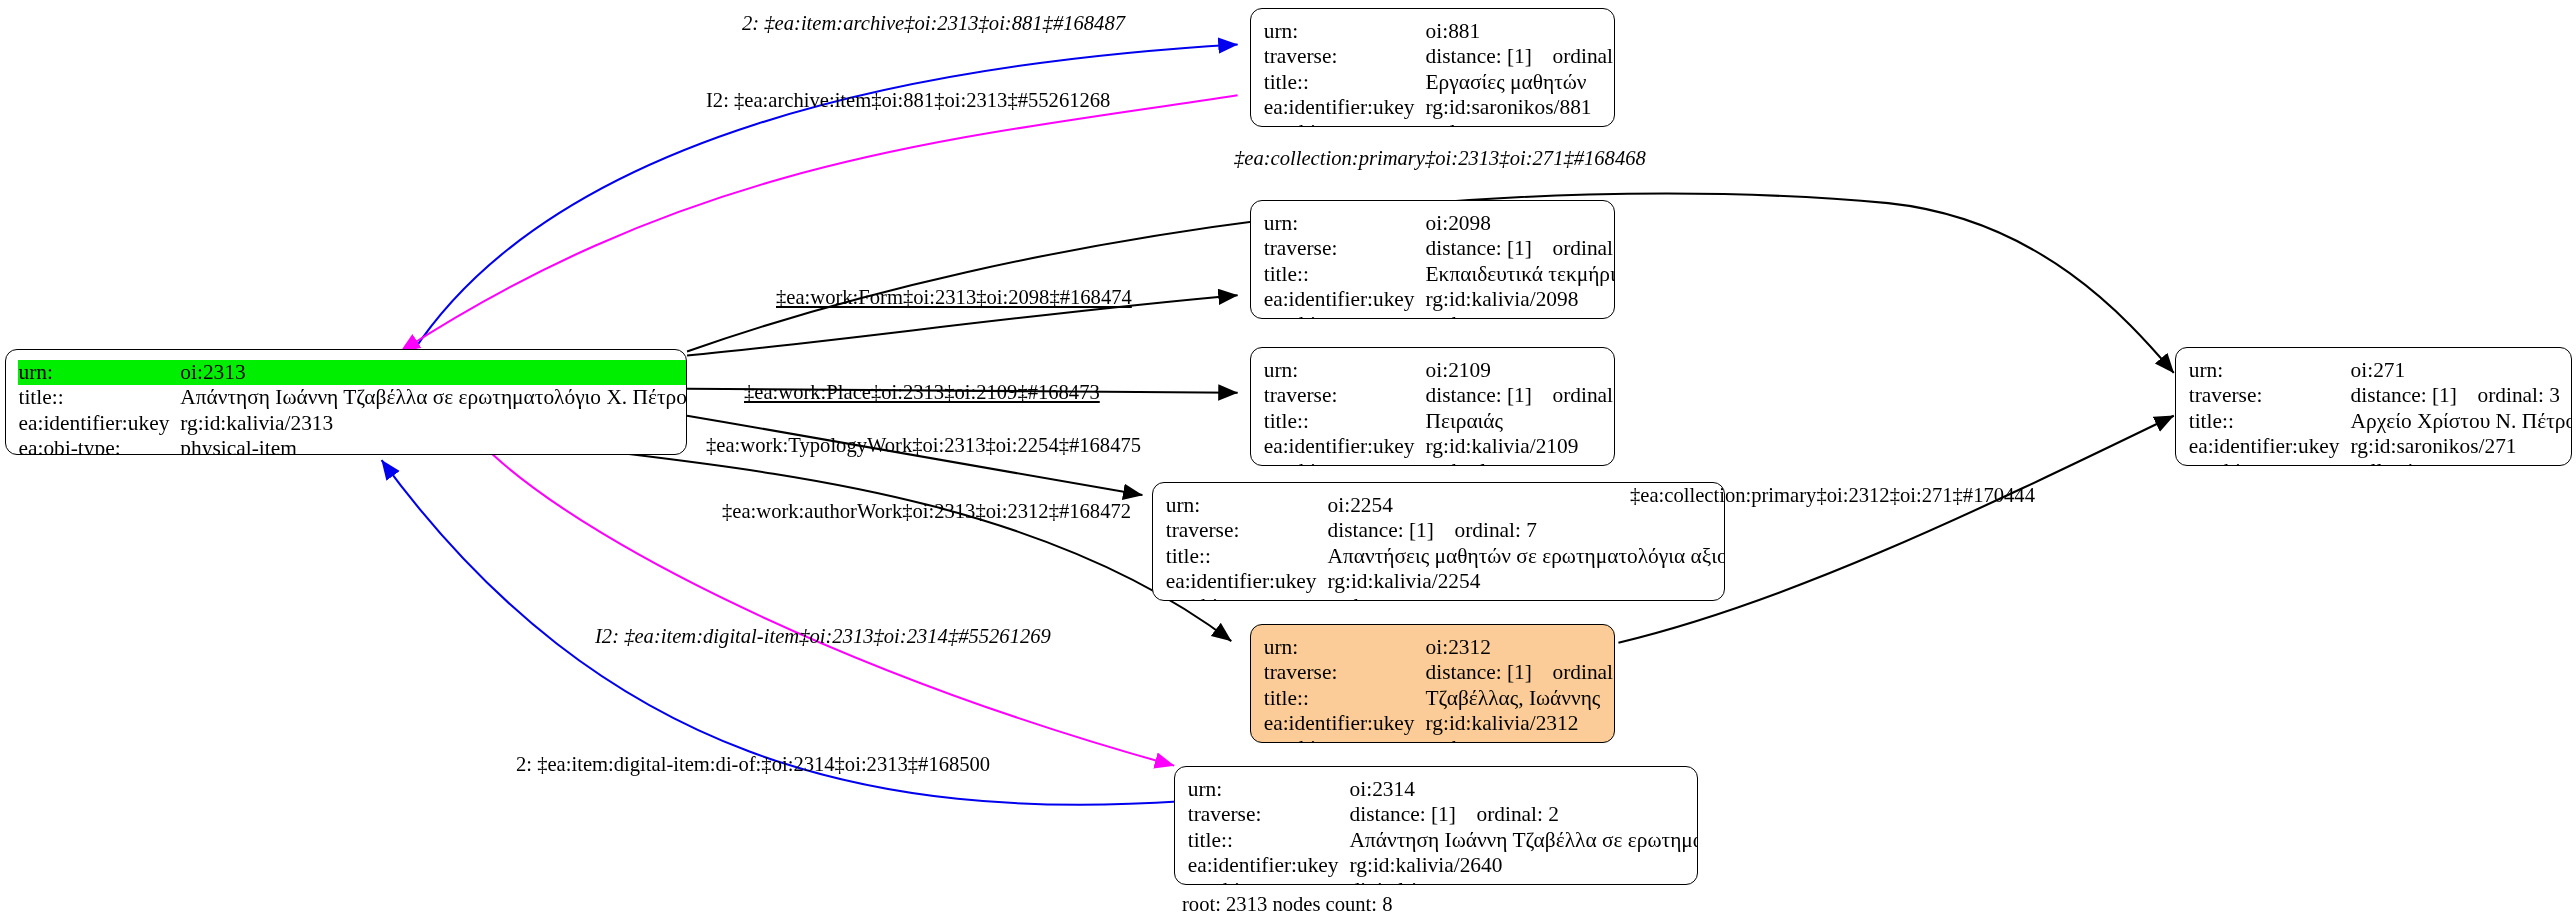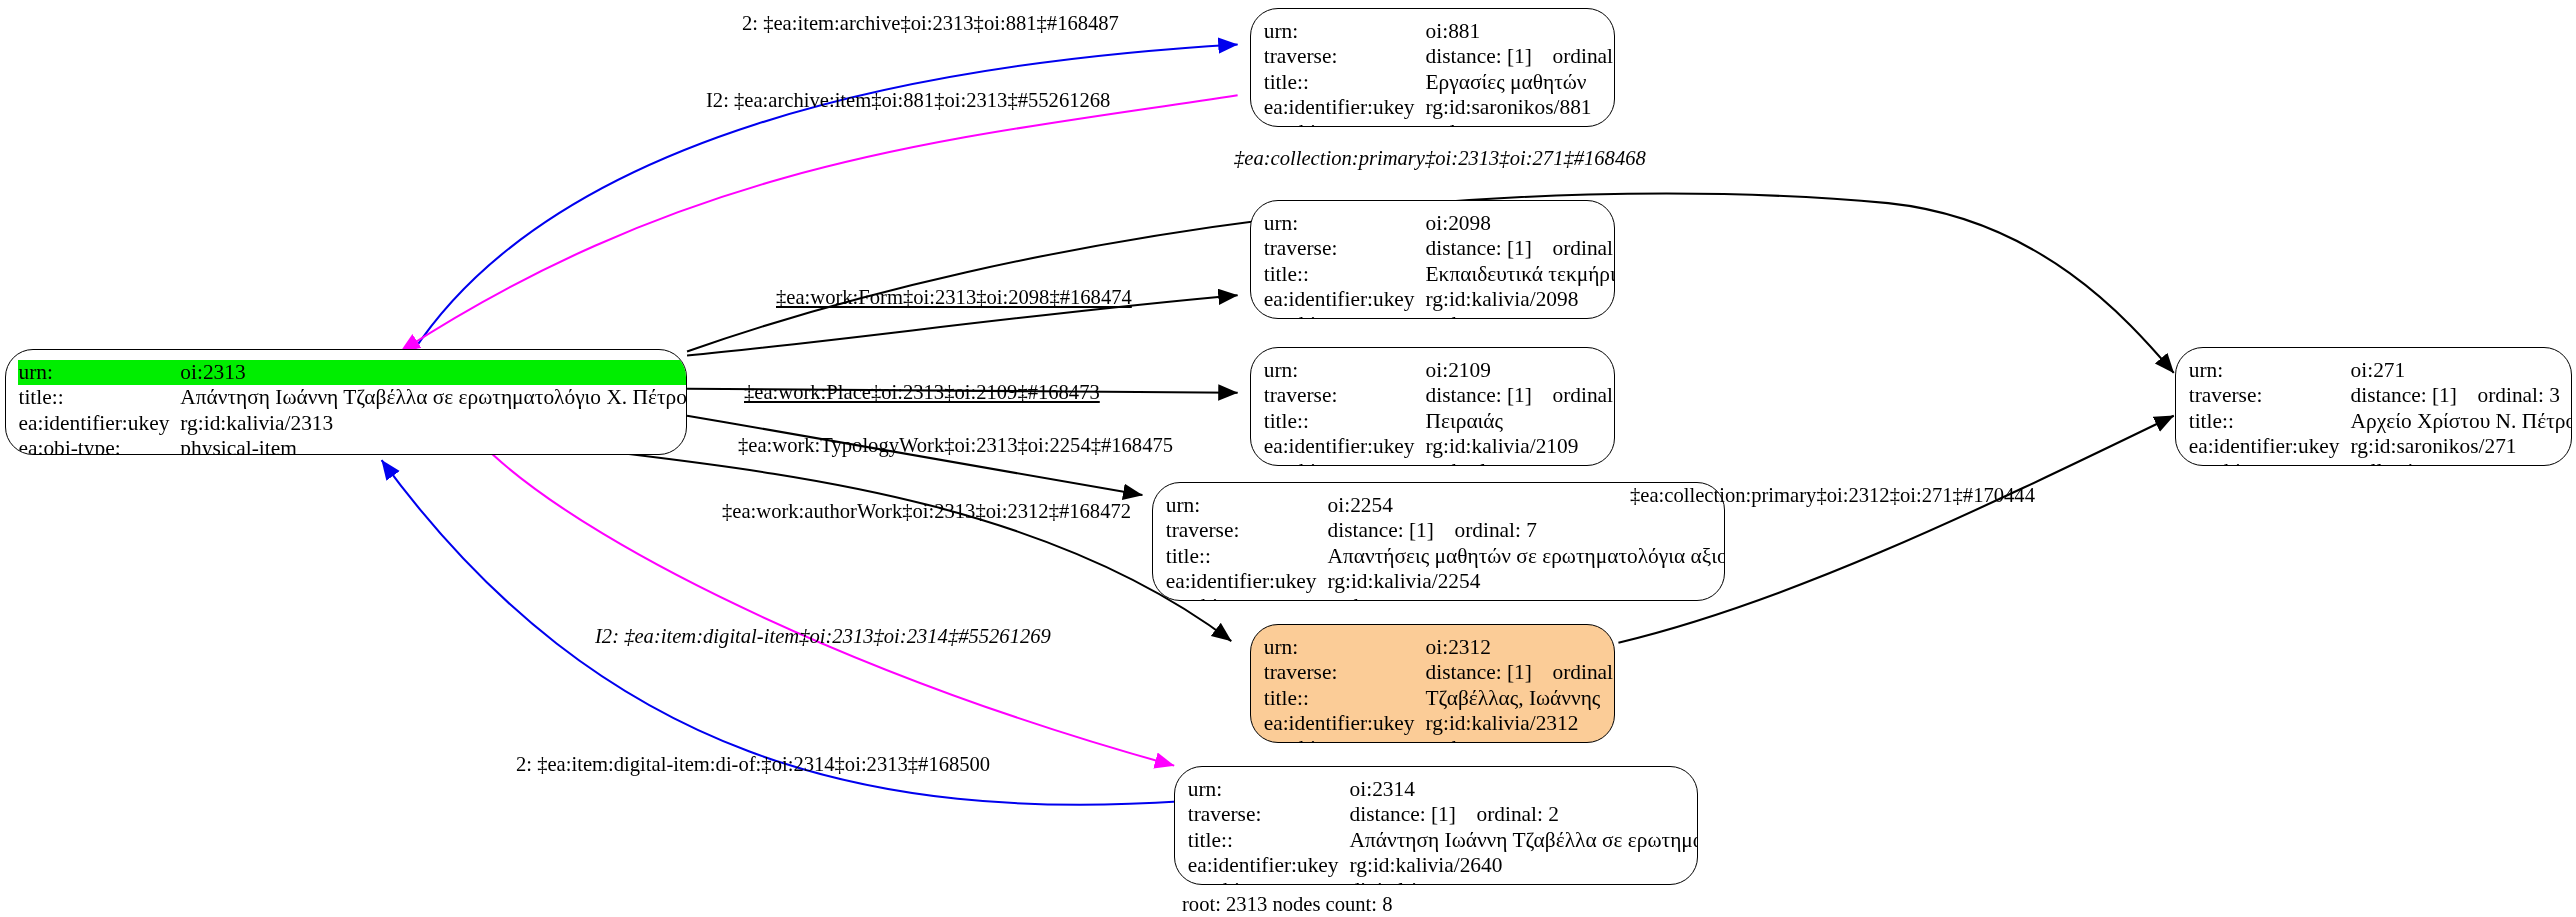--- a/index.html
+++ b/index.html
@@ -23,21 +23,21 @@
     height: 918px;
   }
   .edge-path {
     fill: none;
     stroke-width: 2.6;
   }
   .node {
     position: absolute;
     box-sizing: border-box;
     border: 1.6px solid #000000;
-    border-radius: 28px;
+    border-radius: 12px;
     background: #ffffff;
     padding: 9.5px 12.7px 9.5px 12.7px;
     overflow: hidden;
   }
   .node table {
     border-collapse: collapse;
     width: 100%;
   }
   .node td {
     font-size: 21.4px;
@@ -322,31 +322,31 @@
         <td class="val">rg:id:saronikos/271</td>
       </tr>
       <tr>
         <td class="key">ea:obj-type:</td>
         <td class="val">collection</td>
       </tr>
     </tbody>
       </table>
   </div>
 
-  <div class="edge-label" style="left:742px; top:12.7px;">2: ‡ea:item:archive‡oi:2313‡oi:881‡#168487</div>
+  <div class="edge-label" style="left:742px; top:12.7px;font-style:italic;">2: ‡ea:item:archive‡oi:2313‡oi:881‡#168487</div>
 
   <div class="edge-label" style="left:706px; top:90px;">I2: ‡ea:archive:item‡oi:881‡oi:2313‡#55261268</div>
 
   <div class="edge-label" style="left:1234px; top:148px;font-style:italic;">‡ea:collection:primary‡oi:2313‡oi:271‡#168468</div>
 
   <div class="edge-label" style="left:776px; top:287px;text-decoration:underline;">‡ea:work:Form‡oi:2313‡oi:2098‡#168474</div>
 
   <div class="edge-label" style="left:744px; top:382px;text-decoration:underline;">‡ea:work:Place‡oi:2313‡oi:2109‡#168473</div>
 
-  <div class="edge-label" style="left:706px; top:435px;margin-left:32px;">‡ea:work:TypologyWork‡oi:2313‡oi:2254‡#168475</div>
+  <div class="edge-label" style="left:706px; top:435px;">‡ea:work:TypologyWork‡oi:2313‡oi:2254‡#168475</div>
 
   <div class="edge-label" style="left:722px; top:501px;">‡ea:work:authorWork‡oi:2313‡oi:2312‡#168472</div>
 
   <div class="edge-label" style="left:1630px; top:485px;">‡ea:collection:primary‡oi:2312‡oi:271‡#170444</div>
 
   <div class="edge-label" style="left:595px; top:626px;font-style:italic;">I2: ‡ea:item:digital-item‡oi:2313‡oi:2314‡#55261269</div>
 
   <div class="edge-label" style="left:516px; top:754px;">2: ‡ea:item:digital-item:di-of:‡oi:2314‡oi:2313‡#168500</div>
 
   <div class="footer-note" style="left:1182px; top:894px;">root: 2313 nodes count: 8</div>

